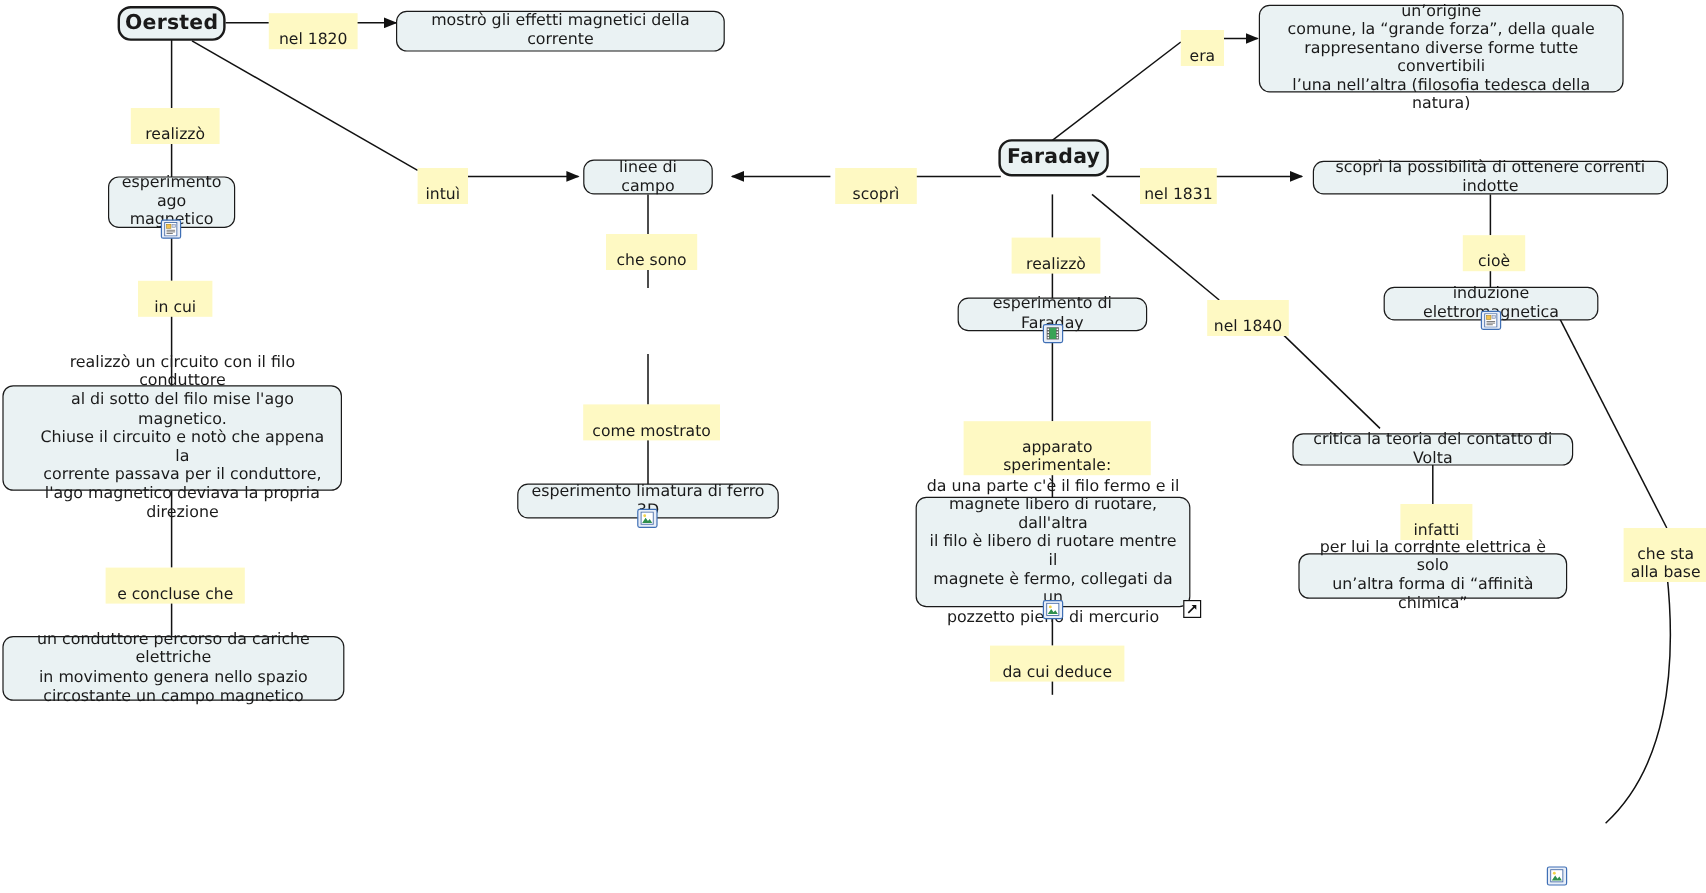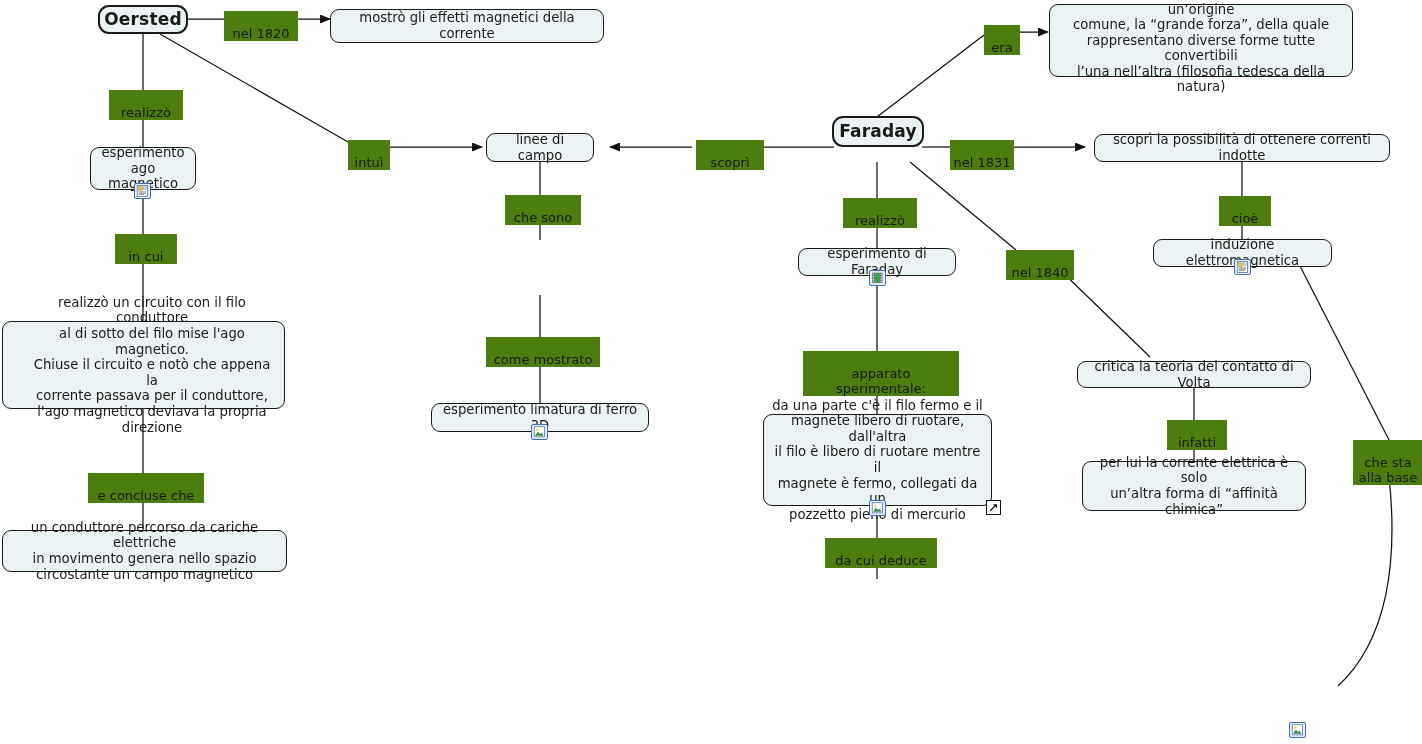--- a/index.html
+++ b/index.html
@@ -48,21 +48,21 @@
     font-size: 17px;
     border-width: 2.1px;
     border-radius: 11px;
     letter-spacing: 0.2px;
   }
   .elabel {
     position: absolute;
     font-size: 13px;
     line-height: 15px;
     color: #1a1a1a;
-    background: #4d7c0f;
+    background: #fef9c3;
     text-align: center;
     white-space: pre-line;
     z-index: 6;
     padding: 0 3px;
   }
   
   .res-icon {
     position: absolute;
     width: 17px;
     height: 16px;
@@ -184,21 +184,21 @@
   </span>
 
   <div class="node" style="left:2px; top:321px; width:283px; height:88px;padding-left:24px;">
     <span>realizzò un circuito con il filo conduttore
 al di sotto del filo mise l'ago magnetico.
 Chiuse il circuito e notò che appena la
 corrente passava per il conduttore,
 l'ago magnetico deviava la propria direzione</span>
   </div>
 
-  <div class="node" style="left:2px; top:530px; width:285px; height:42px;">
+  <div class="node" style="left:2px; top:530px; width:285px; height:54px;">
     <span>un conduttore percorso da cariche elettriche
 in movimento  genera nello spazio
 circostante un campo magnetico</span>
   </div>
 
   <div class="node" style="left:486px; top:133px; width:108px; height:29px;">
     <span>linee di campo</span>
   </div>
 
 
@@ -276,21 +276,21 @@
       <path d="M3.5 10.5 L10 4" stroke="#111" stroke-width="1.4" fill="none"></path>
       <path d="M6.4 3.4 L10.7 3.4 L10.7 7.7 Z" fill="#111"></path>
     </svg>
   </span>
 
 
   <div class="node" style="left:1077px; top:361px; width:234px; height:27px;">
     <span>critica la teoria del contatto di Volta</span>
   </div>
 
-  <div class="node" style="left:1082px; top:461px; width:224px; height:50px;">
+  <div class="node" style="left:1082px; top:461px; width:224px; height:38px;">
     <span>per lui la corrente elettrica è solo
 un’altra forma di “affinità chimica”</span>
   </div>
 
   <span class="res-icon" style="left:1289px; top:722px;">
     <svg viewBox="0 0 16 16">
       <rect x="1" y="1" width="13.5" height="13.5" fill="#fff" stroke="#4a6ea8" stroke-width="1"></rect>
       <circle cx="5" cy="5" r="1.6" fill="#f3d24a"></circle>
       <path d="M2.2 13 L6 7.4 L8.6 11 L10.6 8.6 L13.4 13 Z" fill="#2f8f4e"></path>
     </svg>

